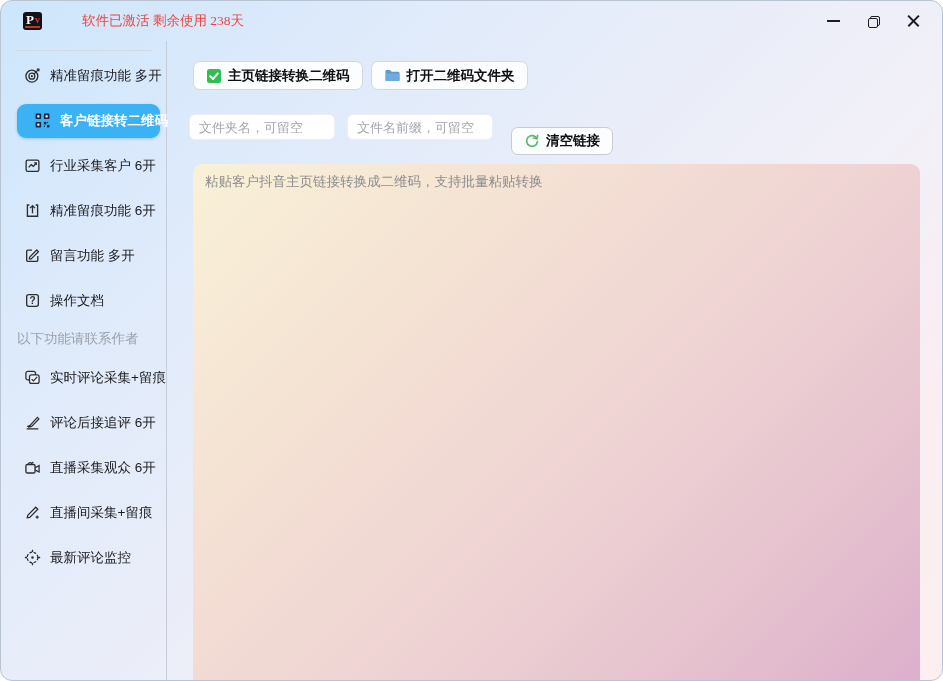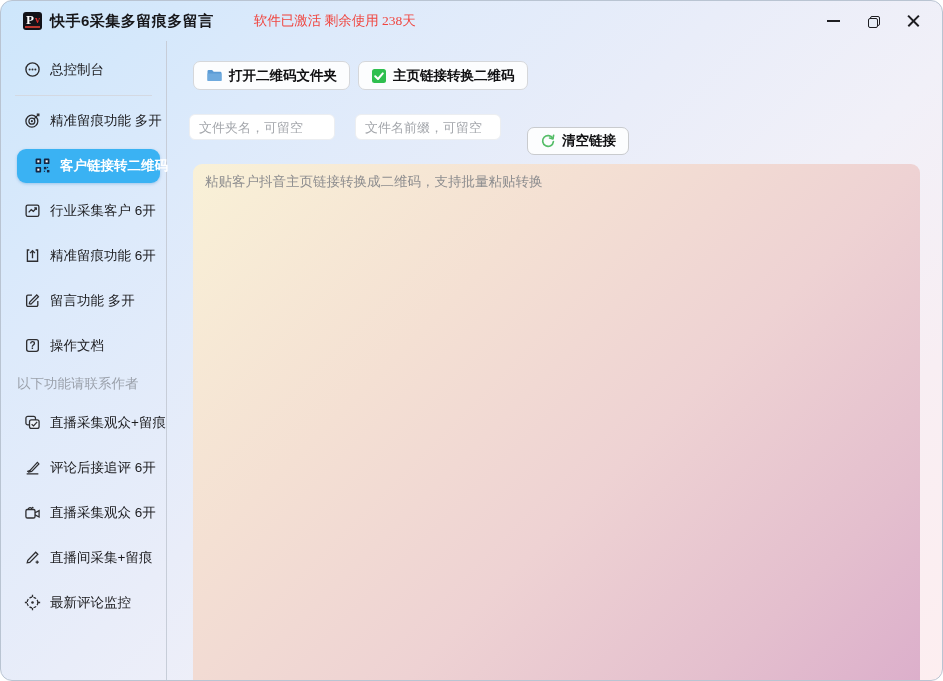--- a/index.html
+++ b/index.html
@@ -32,21 +32,21 @@
   .sidebar { width:166px; flex:0 0 auto; padding:6px 0 0 12px; border-right:1px solid #c7cdd8; height:100%; }
   .side-item { height:45px; display:flex; align-items:center; gap:9px; padding-left:10px; font-size:13.5px; color:#1c1c1f; cursor:pointer; white-space:nowrap; }
   .side-item .ic { width:18px; height:18px; display:flex; align-items:center; justify-content:center; flex:0 0 auto; }
   .side-item.active { height:34px; margin:5.5px 6px 5.5px 4px; padding:0 16px; background:#3ab2f3; border-radius:9px; color:#fff; font-weight:bold; box-shadow:0 1px 3px rgba(40,130,200,.35); }
   .side-divider { height:1px; background:#d4d9e2; margin:3px 14px 2px 2px; }
   .side-section { height:32px; display:flex; align-items:center; padding-left:4px; font-size:13.5px; color:#9ba1ab; white-space:nowrap; }
   
   .main { flex:1; padding:20px 16px 0 26px; position:relative; }
   .toolbar-row { display:flex; align-items:center; gap:8px; }
   .btn { display:inline-flex; align-items:center; gap:6px; height:29px; padding:0 12px; background:#fcfdfe; border:1px solid #d5d7da; border-radius:7px; font-size:13.5px; font-weight:bold; color:#101012; cursor:pointer; font-family:inherit; }
-  .inputs-row { display:flex; align-items:center; gap:20px; margin-top:9px; margin-left:-4px; }
+  .inputs-row { display:flex; align-items:center; gap:12px; margin-top:9px; margin-left:-4px; }
   .txt-input { width:146px; height:26px; border:1px solid #eceef1; border-radius:6px; background:#fff; padding:0 9px; font-size:13px; color:#333; font-family:inherit; outline:none; }
   .txt-input::placeholder { color:#a4a7ac; }
   .btn.small { height:28px; margin-left:6px; border-color:#c9cbce;margin-top:28px; }
   .paste-area {
     margin-top:9px; width:727px; height:597px; border:none; outline:none; resize:none;
     border-radius:9px; padding:9px 12px; font-size:13.5px; color:#3a3a3a; font-family:inherit;
     background:linear-gradient(135deg,#f9f1d7 0%,#f4e0d3 30%,#eed2d3 55%,#e4bfce 78%,#d9a9ca 100%);
   }
   .paste-area::placeholder { color:#8d8d8f; }
   svg { display:block; }
@@ -55,50 +55,38 @@
 <body>
 
 <div class="window">
 
   <div class="titlebar">
     <div class="app-logo">
       <span class="lp">P</span>
       <span class="lv">v</span>
       <span class="bar"></span>
     </div>
-    <span class="win-title">快手6采集多留痕多留言</span>
     <span class="win-status">软件已激活 剩余使用 238天</span>
     <div class="win-controls">
       <div class="win-btn">
           <div class="min-glyph"></div>
         </div>
       <div class="win-btn">
           <div class="restore-glyph"></div>
         </div>
       <div class="win-btn">
           <div class="close-glyph"></div>
         </div>
     </div>
   </div>
 
   <div class="body-row">
 
     <div class="sidebar">
 
-      <div class="side-item">
-        <span class="ic">
-          <svg width="17" height="17" viewBox="0 0 16 16">
-              <circle cx="8" cy="8" r="6.2" fill="none" stroke="#2e2e31" stroke-width="1.3"></circle>
-              <circle cx="5.3" cy="8" r="0.95" fill="#2e2e31"></circle>
-              <circle cx="8" cy="8" r="0.95" fill="#2e2e31"></circle>
-              <circle cx="10.7" cy="8" r="0.95" fill="#2e2e31"></circle>
-            </svg>
-        </span>
-        <span>总控制台</span>
-      </div>
 
       <div class="side-divider"></div>
 
       <div class="side-item">
         <span class="ic">
           <svg width="17" height="17" viewBox="0 0 16 16">
               <circle cx="7.4" cy="8.6" r="5.6" fill="none" stroke="#2e2e31" stroke-width="1.25"></circle>
               <circle cx="7.4" cy="8.6" r="2.8" fill="none" stroke="#2e2e31" stroke-width="1.2"></circle>
               <circle cx="7.4" cy="8.6" r="1" fill="#2e2e31"></circle>
               <path d="M9.5 6.5 L14 2 M12 2 h2 v2" stroke="#2e2e31" stroke-width="1.2" fill="none"></path>
@@ -174,21 +162,21 @@
       <div class="side-section">以下功能请联系作者</div>
 
       <div class="side-item">
         <span class="ic">
           <svg width="17" height="17" viewBox="0 0 16 16">
               <rect x="1.8" y="2.2" width="9" height="8" rx="1.8" fill="none" stroke="#2e2e31" stroke-width="1.2"></rect>
               <rect x="5.2" y="5.6" width="9" height="8" rx="1.8" fill="#eef3fb" stroke="#2e2e31" stroke-width="1.2"></rect>
               <path d="M7.2 9.6 L9 11.2 L12.4 7.4" fill="none" stroke="#2e2e31" stroke-width="1.2"></path>
             </svg>
         </span>
-        <span>直播采集观众+留痕</span>
+        <span>实时评论采集+留痕</span>
       </div>
 
       <div class="side-item">
         <span class="ic">
           <svg width="17" height="17" viewBox="0 0 16 16">
               <path d="M3 11.5 C4.5 12 5 10.5 6.2 10.8" fill="none" stroke="#2e2e31" stroke-width="1.2"></path>
               <path d="M5.5 11 L12.6 3.2 L14 4.6 L7.2 11.6 L4.8 12.2 Z" fill="none" stroke="#2e2e31" stroke-width="1.15"></path>
               <path d="M2.5 14 H13.5" stroke="#2e2e31" stroke-width="1.2"></path>
             </svg>
         </span>
@@ -226,37 +214,37 @@
             </svg>
         </span>
         <span>最新评论监控</span>
       </div>
 
     </div>
 
     <div class="main">
 
       <div class="toolbar-row">
+        <button class="btn">
+          <span>
+            <svg width="16" height="16" viewBox="0 0 16 16">
+                <rect x="1" y="1" width="14" height="14" rx="2.5" fill="#2fbf4f"></rect>
+                <path d="M4.2 8.2 L7 11 L11.8 5.4" fill="none" stroke="#fff" stroke-width="2" stroke-linecap="round" stroke-linejoin="round"></path>
+              </svg>
+          </span>
+          <span>主页链接转换二维码</span>
+        </button>
         <button class="btn">
           <span>
             <svg width="17" height="15" viewBox="0 0 17 15">
                 <path d="M1.5 3.2 a1.2 1.2 0 0 1 1.2 -1.2 h3.4 l1.6 1.7 h6.6 a1.2 1.2 0 0 1 1.2 1.2 v7 a1.2 1.2 0 0 1 -1.2 1.2 H2.7 a1.2 1.2 0 0 1 -1.2 -1.2 Z" fill="#5b9bd5"></path>
                 <path d="M1.5 5.4 h14 v6.5 a1.2 1.2 0 0 1 -1.2 1.2 H2.7 a1.2 1.2 0 0 1 -1.2 -1.2 Z" fill="#6faade"></path>
               </svg>
           </span>
           <span>打开二维码文件夹</span>
-        </button>
-        <button class="btn">
-          <span>
-            <svg width="16" height="16" viewBox="0 0 16 16">
-                <rect x="1" y="1" width="14" height="14" rx="2.5" fill="#2fbf4f"></rect>
-                <path d="M4.2 8.2 L7 11 L11.8 5.4" fill="none" stroke="#fff" stroke-width="2" stroke-linecap="round" stroke-linejoin="round"></path>
-              </svg>
-          </span>
-          <span>主页链接转换二维码</span>
         </button>
       </div>
 
       <div class="inputs-row">
         <input class="txt-input" type="text" placeholder="文件夹名，可留空" style="">
         <input class="txt-input" type="text" placeholder="文件名前缀，可留空" style="">
         <button class="btn small">
           <span>
             <svg width="16" height="16" viewBox="0 0 16 16">
                 <path d="M12.8 5.4 A5.4 5.4 0 1 0 13.4 8.6" fill="none" stroke="#55bd68" stroke-width="1.7" stroke-linecap="round"></path>

